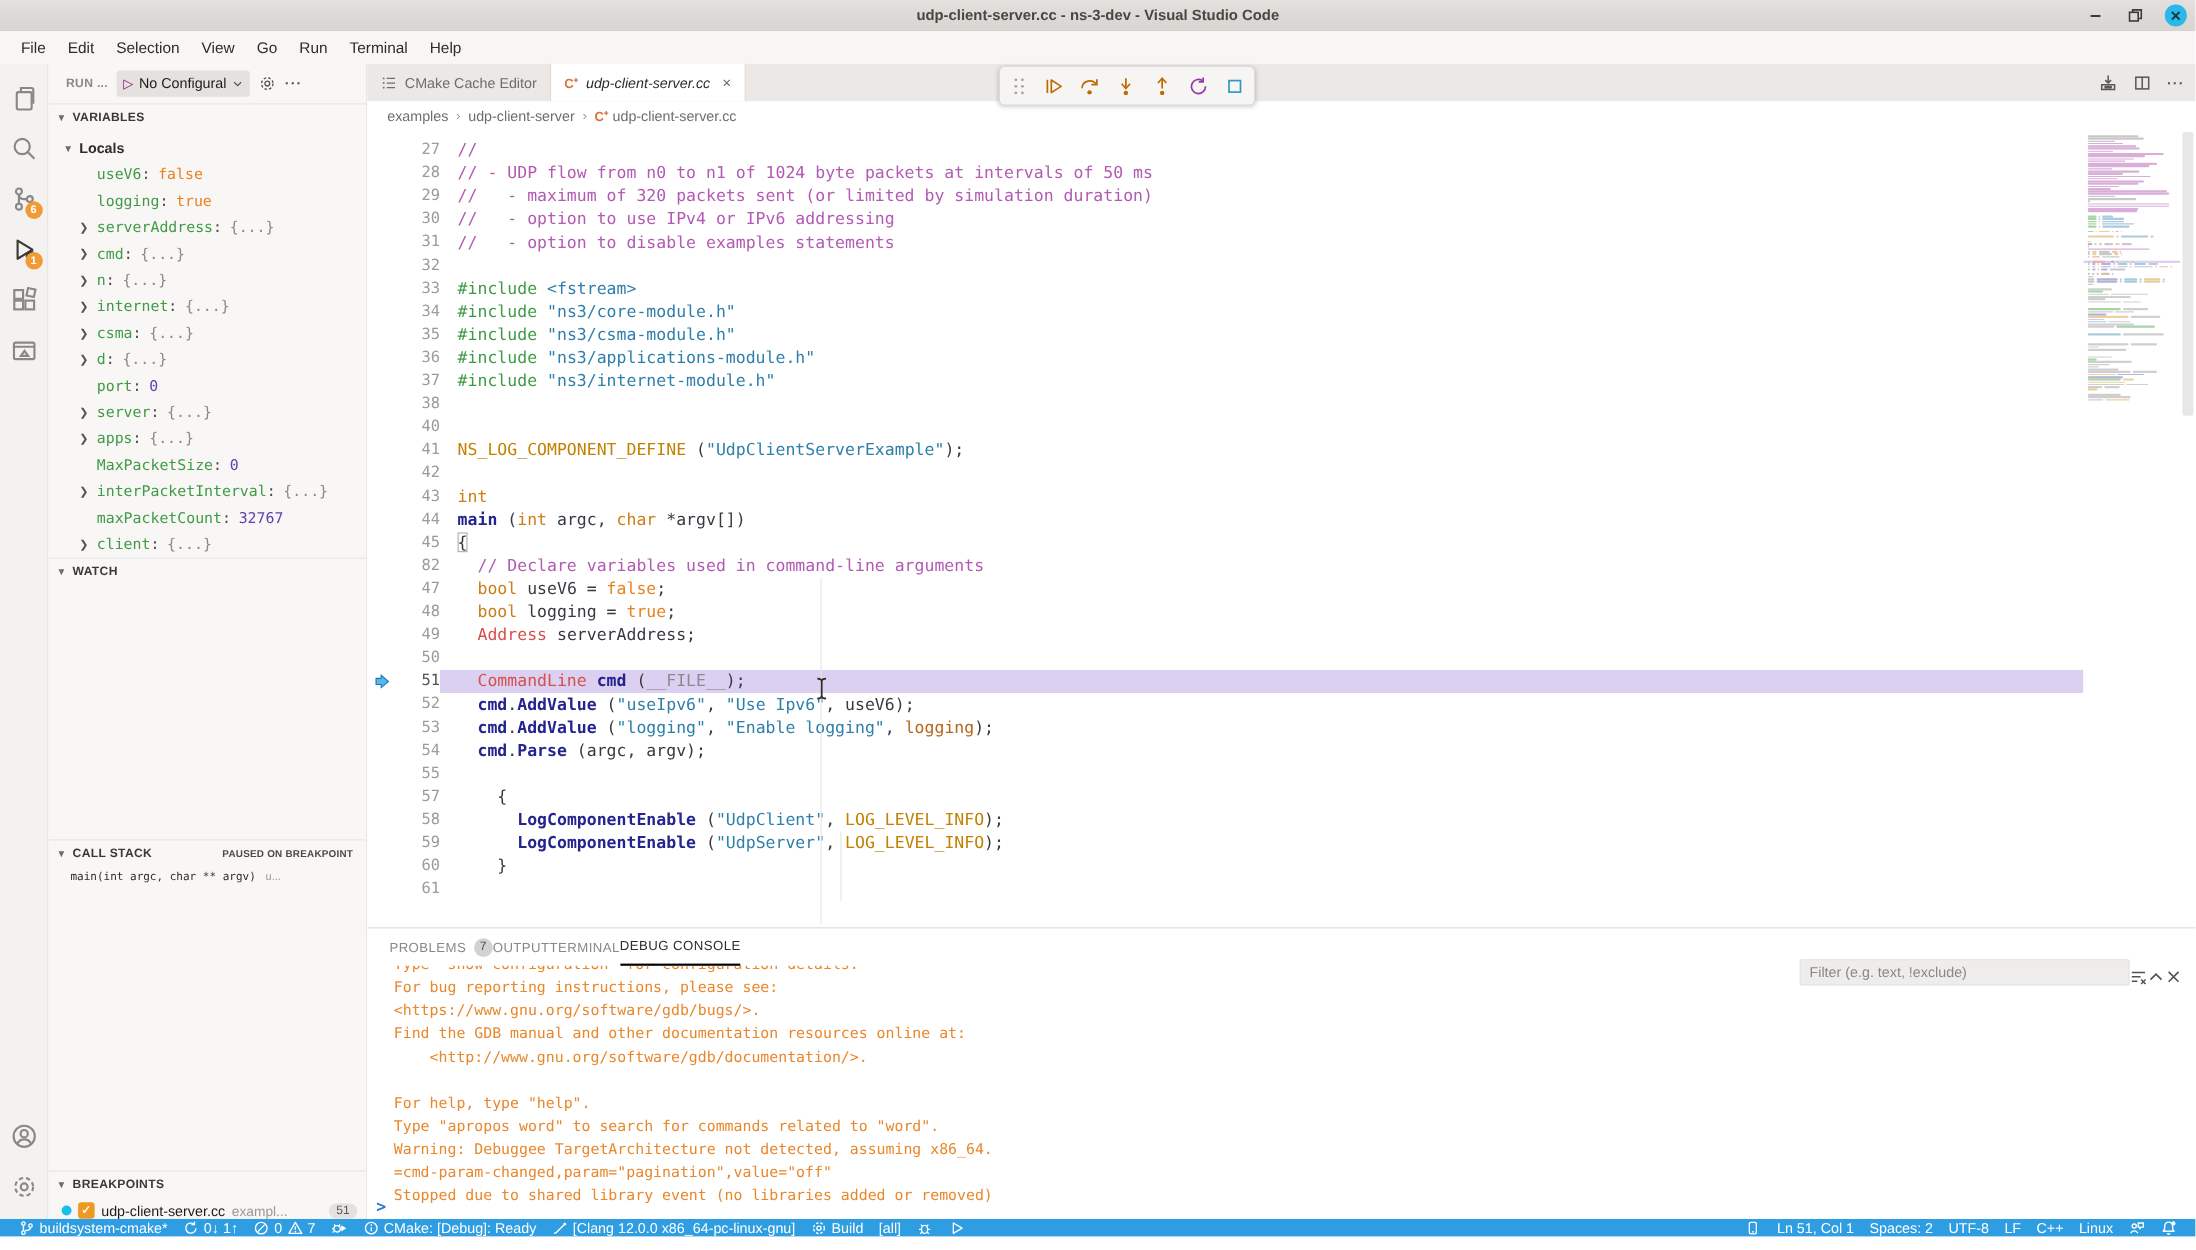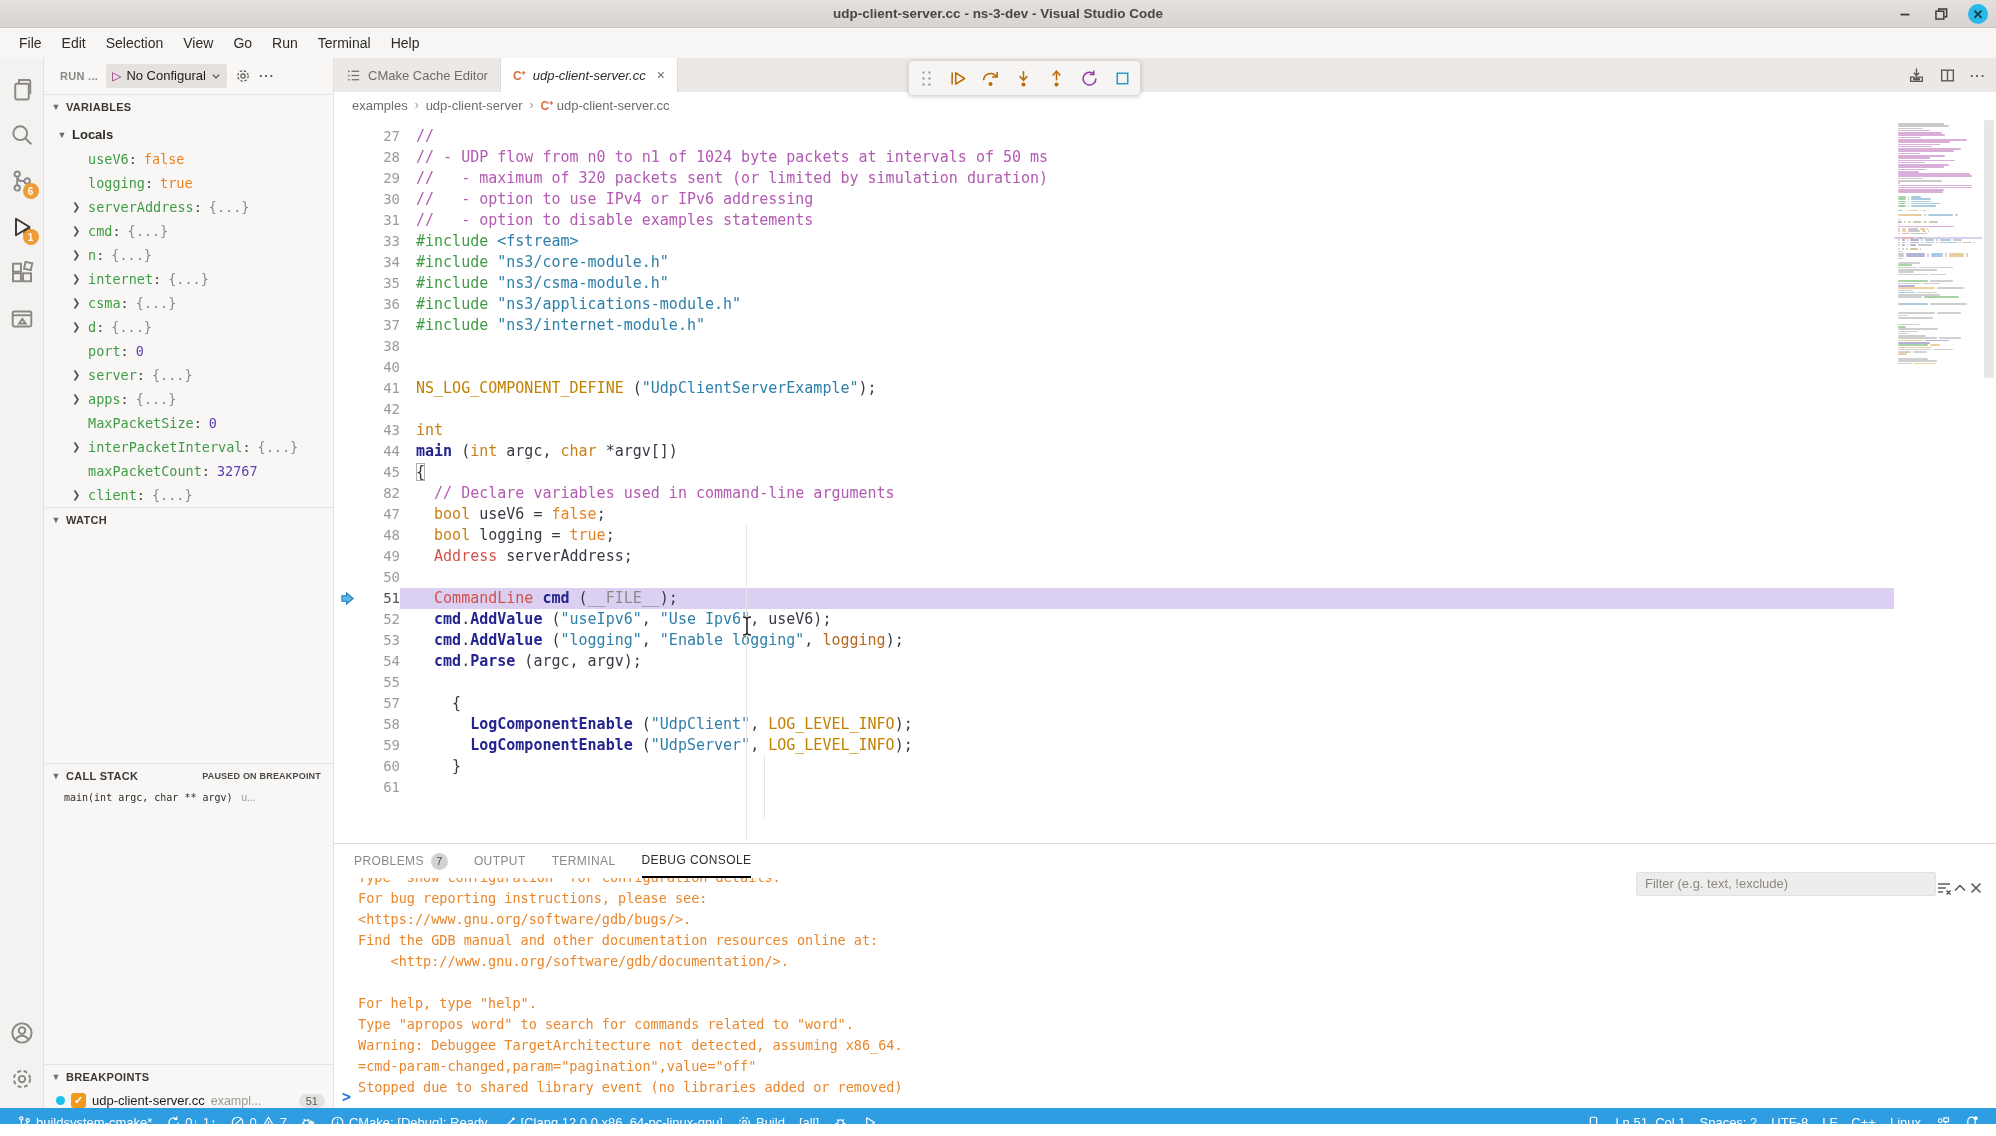--- a/index.html
+++ b/index.html
@@ -126,21 +126,21 @@
   #filter-input::placeholder{color:#8a8885;}
   #panel-right svg{width:16px;height:16px;}
   #console{flex:1;overflow:hidden;padding-left:24px;position:relative;}
   #console-lines{margin-top:-11px;}
   .con-line{font-family:"DejaVu Sans Mono",monospace;font-size:13.5px;line-height:21px;
         color:#e8872b;white-space:pre;}
   #prompt{position:absolute;left:8px;bottom:2px;color:#2d74d8;font-weight:bold;font-size:15px;
         font-family:"DejaVu Sans Mono",monospace;}
 
   
-  #statusbar{height:16px;background:#2f9de2;color:#fff;display:flex;
+  #statusbar{height:16px;background:#2f9de2;color:#fff;display:flex;align-items:center;
         padding:0 10px;font-size:13px;}
   .sb-item{display:flex;align-items:center;gap:4px;padding:0 7px;height:28px;white-space:nowrap;}
   .sb-item svg{width:15px;height:15px;}
   #sb-right{margin-left:auto;display:flex;}
 
   
   #mouse-ibeam{position:absolute;left:740px;top:615px;z-index:50;color:#2e2b28;}
 </style>
 </head>
 <body>
@@ -429,20 +429,21 @@
         <span><span class="cpp-icon">C⁺</span> udp-client-server.cc</span>
       </div>
 
     <div id="code-wrap">
       <div id="code-lines">
           <div class="cl"><span class="glyph"></span><span class="ln">27</span><span class="lc-wrap"><span class="tk-c">//</span></span></div>
           <div class="cl"><span class="glyph"></span><span class="ln">28</span><span class="lc-wrap"><span class="tk-c">// - UDP flow from n0 to n1 of 1024 byte packets at intervals of 50 ms</span></span></div>
           <div class="cl"><span class="glyph"></span><span class="ln">29</span><span class="lc-wrap"><span class="tk-c">//   - maximum of 320 packets sent (or limited by simulation duration)</span></span></div>
           <div class="cl"><span class="glyph"></span><span class="ln">30</span><span class="lc-wrap"><span class="tk-c">//   - option to use IPv4 or IPv6 addressing</span></span></div>
           <div class="cl"><span class="glyph"></span><span class="ln">31</span><span class="lc-wrap"><span class="tk-c">//   - option to disable examples statements</span></span></div>
+          <div class="cl"><span class="glyph"></span><span class="ln">32</span><span class="lc-wrap"></span></div>
           <div class="cl"><span class="glyph"></span><span class="ln">33</span><span class="lc-wrap"><span class="tk-k">#include</span><span class="tk-p"> </span><span class="tk-s">&lt;fstream&gt;</span></span></div>
           <div class="cl"><span class="glyph"></span><span class="ln">34</span><span class="lc-wrap"><span class="tk-k">#include</span><span class="tk-p"> </span><span class="tk-s">"ns3/core-module.h"</span></span></div>
           <div class="cl"><span class="glyph"></span><span class="ln">35</span><span class="lc-wrap"><span class="tk-k">#include</span><span class="tk-p"> </span><span class="tk-s">"ns3/csma-module.h"</span></span></div>
           <div class="cl"><span class="glyph"></span><span class="ln">36</span><span class="lc-wrap"><span class="tk-k">#include</span><span class="tk-p"> </span><span class="tk-s">"ns3/applications-module.h"</span></span></div>
           <div class="cl"><span class="glyph"></span><span class="ln">37</span><span class="lc-wrap"><span class="tk-k">#include</span><span class="tk-p"> </span><span class="tk-s">"ns3/internet-module.h"</span></span></div>
           <div class="cl"><span class="glyph"></span><span class="ln">38</span><span class="lc-wrap"></span></div>
           <div class="cl"><span class="glyph"></span><span class="ln">40</span><span class="lc-wrap"></span></div>
           <div class="cl"><span class="glyph"></span><span class="ln">41</span><span class="lc-wrap"><span class="tk-m">NS_LOG_COMPONENT_DEFINE</span><span class="tk-p"> (</span><span class="tk-s">"UdpClientServerExample"</span><span class="tk-p">);</span></span></div>
           <div class="cl"><span class="glyph"></span><span class="ln">42</span><span class="lc-wrap"></span></div>
           <div class="cl"><span class="glyph"></span><span class="ln">43</span><span class="lc-wrap"><span class="tk-t">int</span></span></div>
@@ -852,21 +853,21 @@
           <div class="mm-row"></div>
           <div class="mm-row"></div>
         </div>
       <div id="vscroll">
           <div class="thumb"></div>
         </div>
     </div>
 
     <div id="panel">
       <div id="panel-head">
-        <span id="panel-tabs" style="display:flex;gap:26px;">
+        <span id="panel-tabs" style="display:flex;">
             <span class="ptab">
               <span>PROBLEMS</span>
               <span class="pbadge">7</span>
             </span>
             <span class="ptab">
               <span>OUTPUT</span>
             </span>
             <span class="ptab">
               <span>TERMINAL</span>
             </span>

